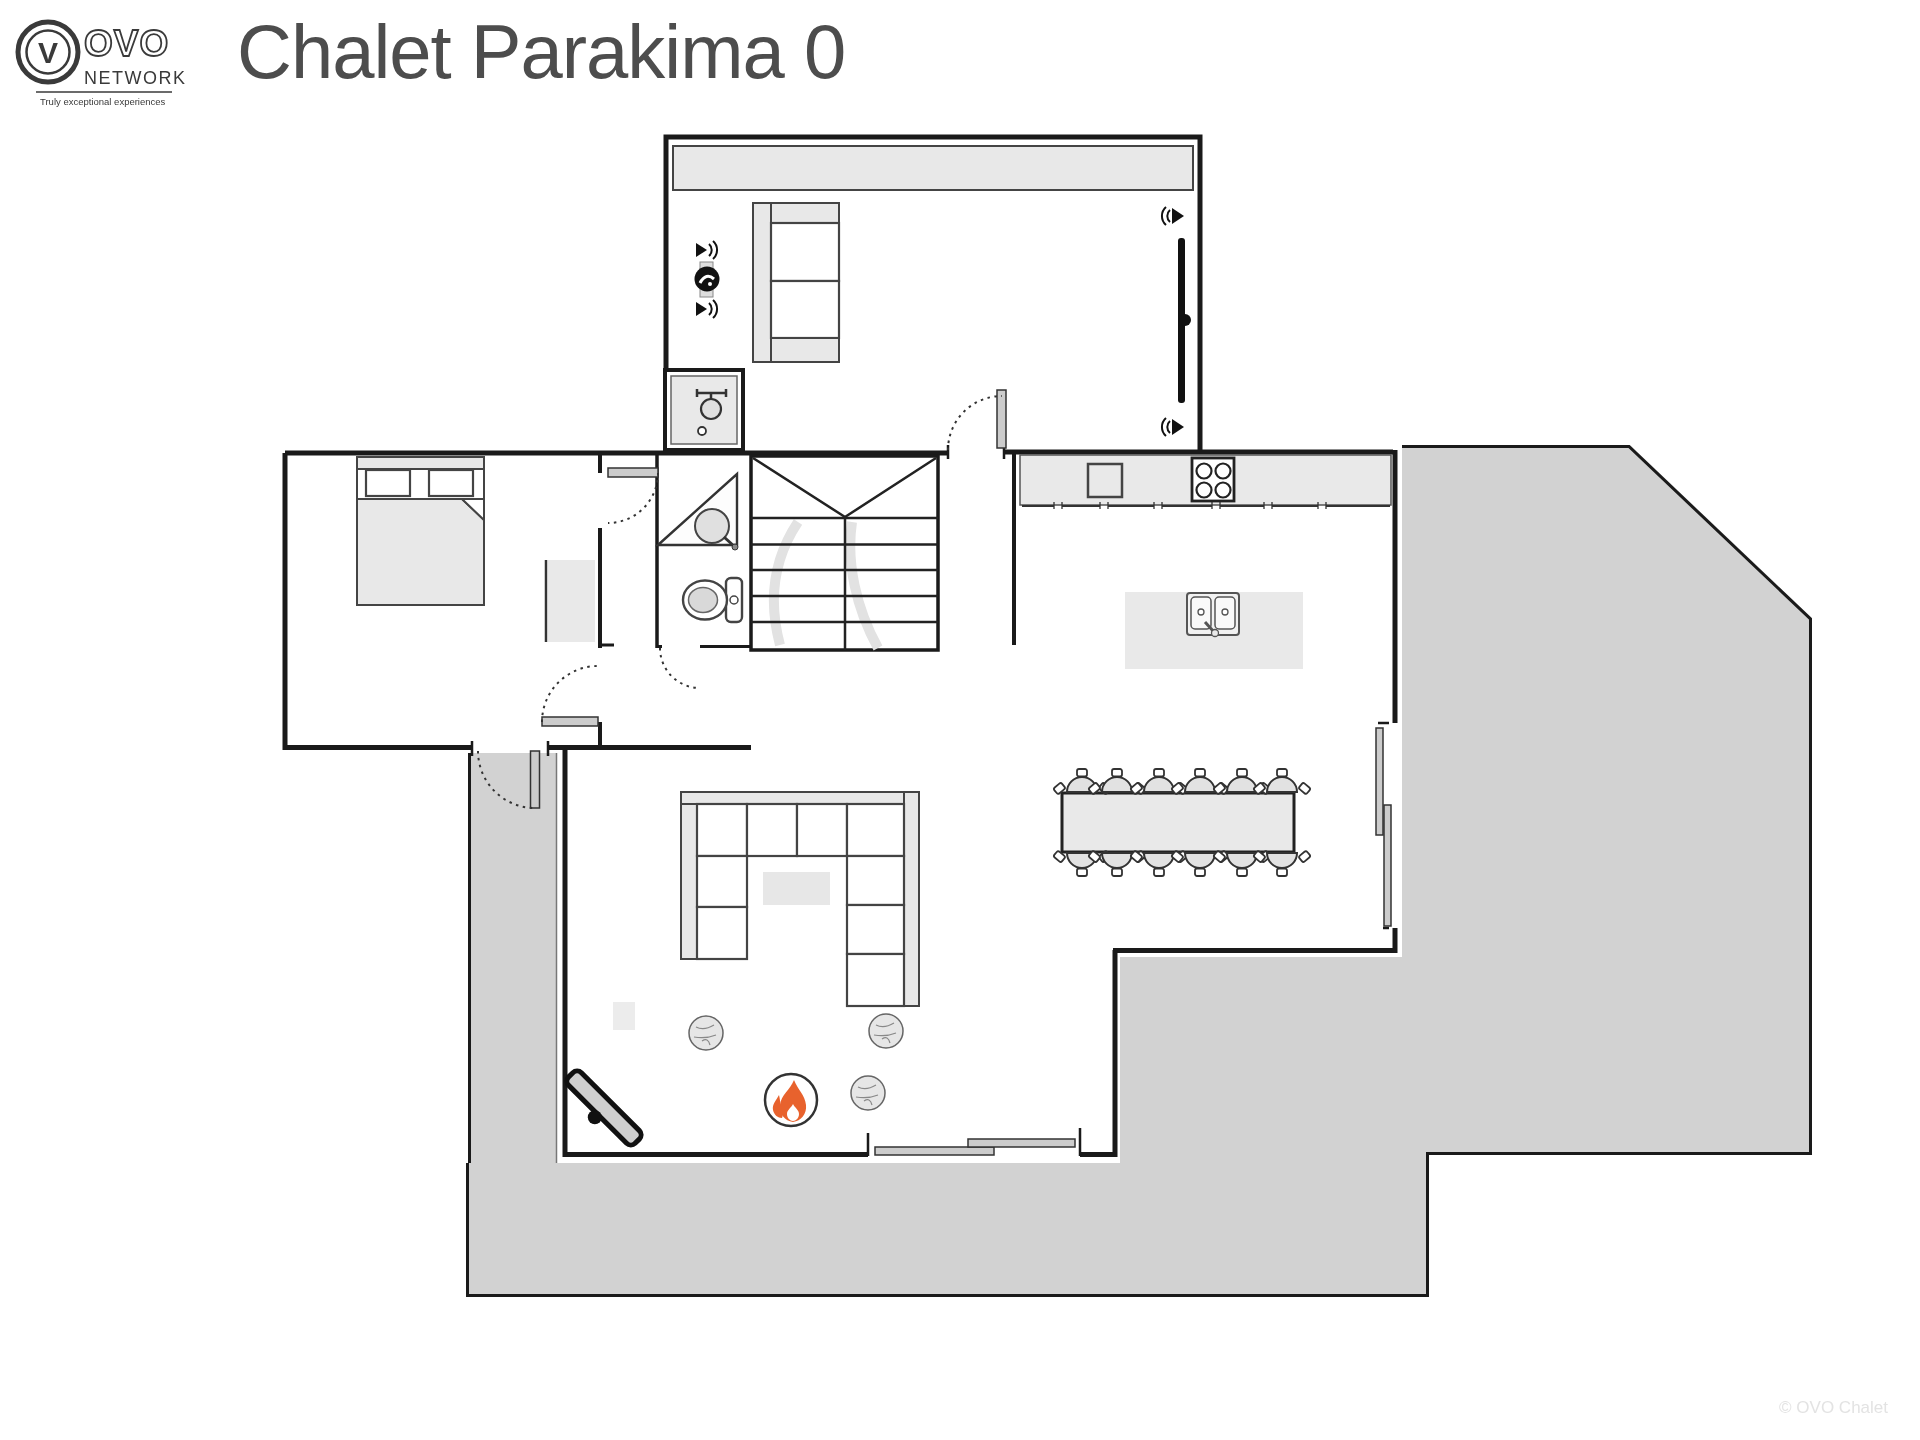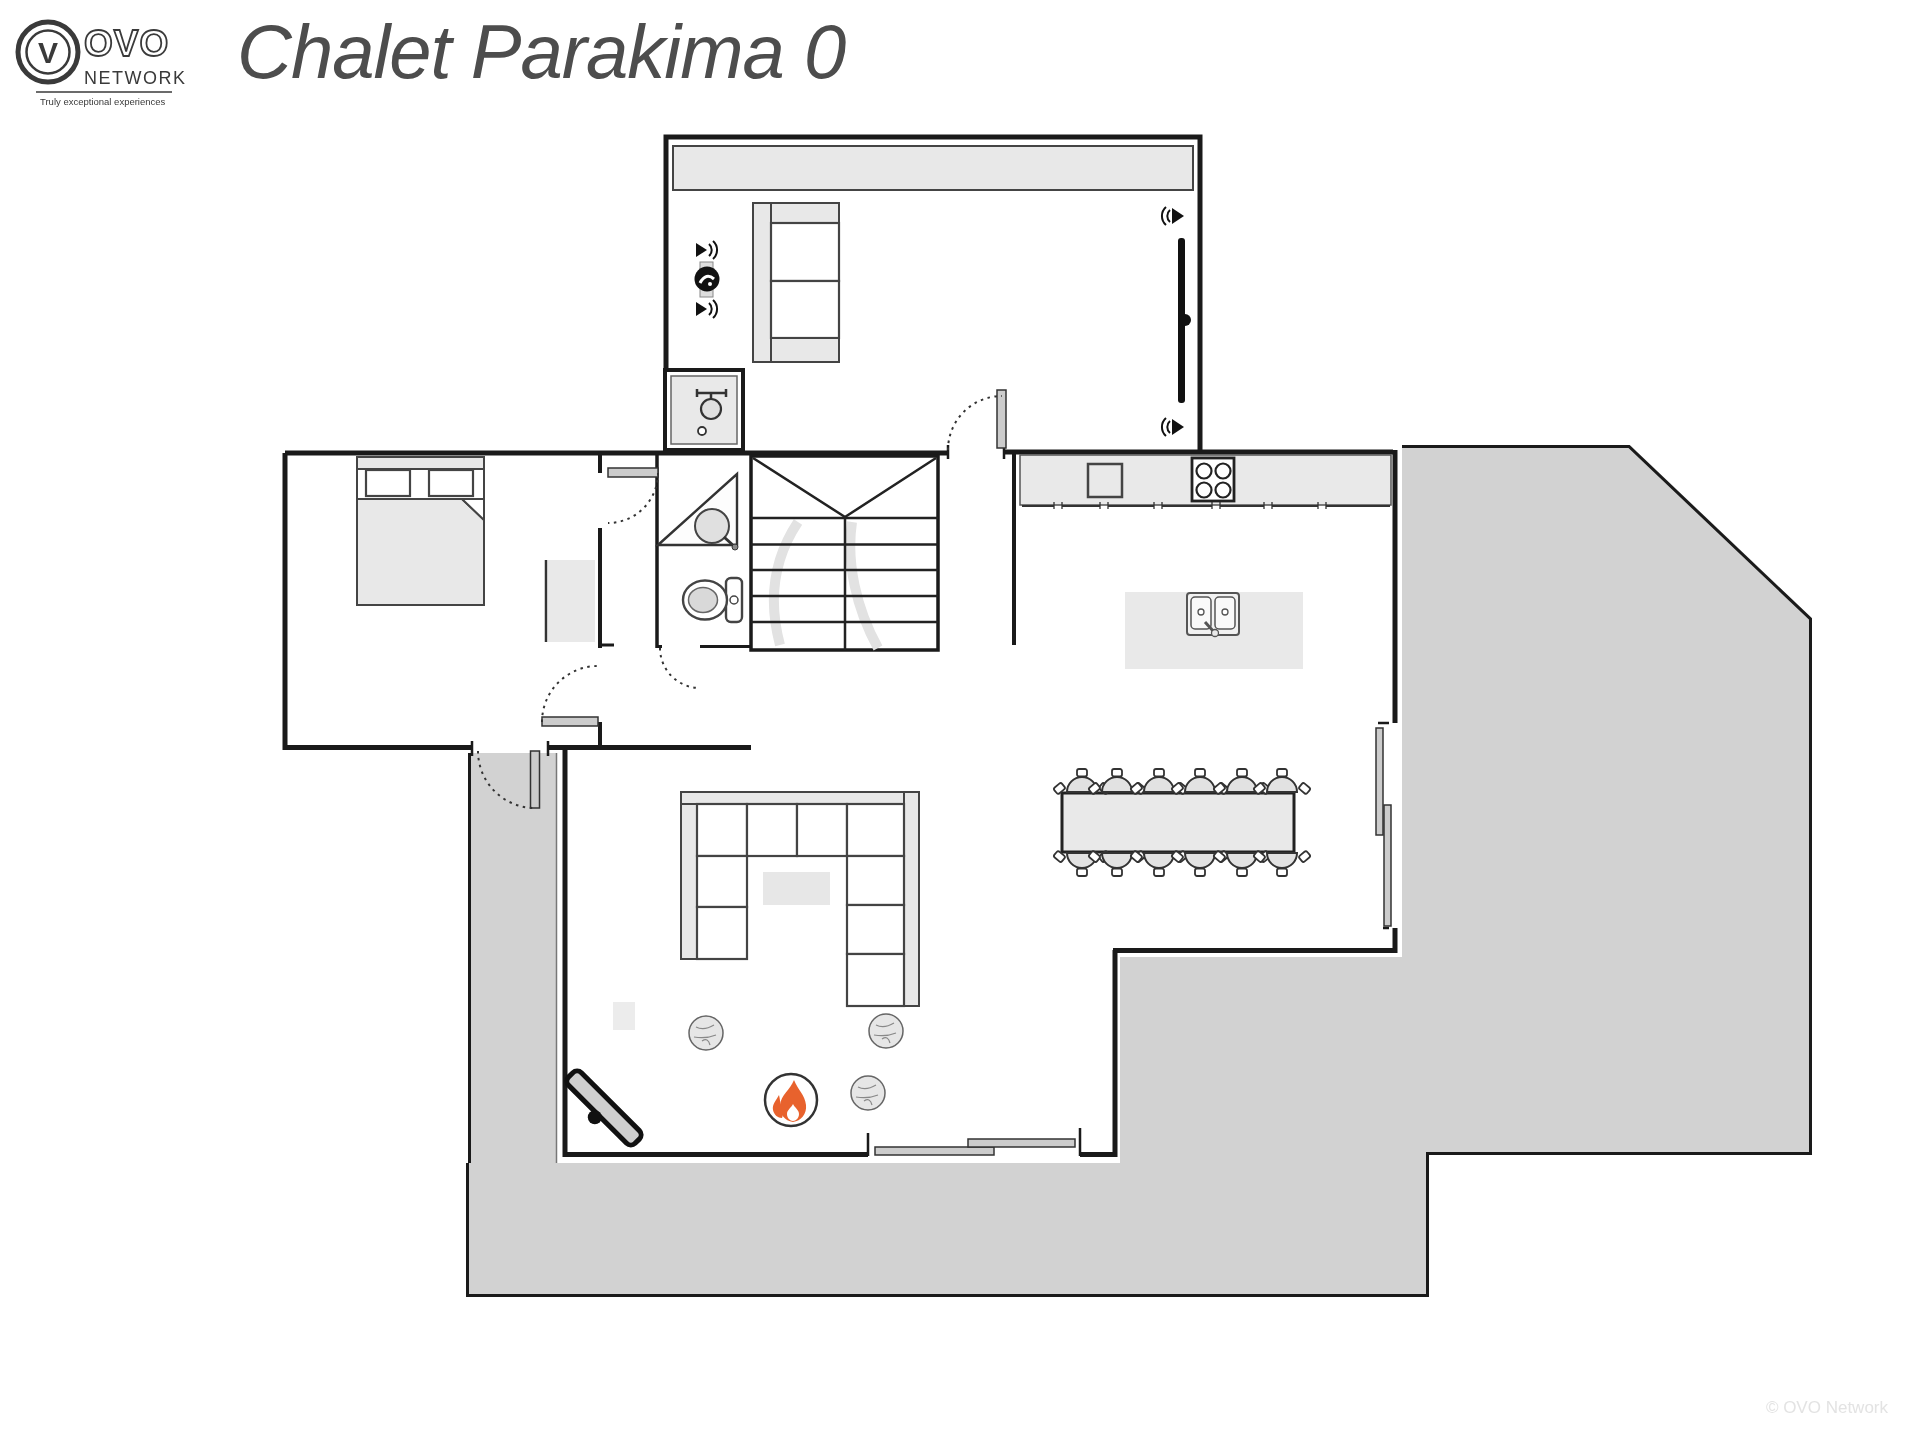--- a/index.html
+++ b/index.html
@@ -21,21 +21,21 @@
   .grayflat{fill:#e9e9e9;}
   .leaf{fill:var(--door-leaf);stroke:#333;stroke-width:1.5px;}
   .arc{fill:none;stroke:#333;stroke-width:2px;stroke-dasharray:2.5 4.5;}
   .tread{stroke:#222;stroke-width:2.5px;fill:none;}
   .ctr{stroke:#333;stroke-width:2px;fill:none;}
   .tick{stroke:#333;stroke-width:1.3px;fill:none;}
   .swoosh{stroke:#e2e2e2;stroke-width:10px;fill:none;}
   
   .header{position:absolute;left:0;top:0;width:1920px;height:110px;}
   .logo{position:absolute;left:14px;top:8px;width:180px;height:100px;}
-  .page-title{position:absolute;left:237px;top:14px;font-size:76px;line-height:1;letter-spacing:-1px;color:var(--title-text);font-weight:400;white-space:nowrap;font-style:italic;}
+  .page-title{position:absolute;left:237px;top:14px;font-size:76px;line-height:1;letter-spacing:-1px;color:var(--title-text);font-weight:400;white-space:nowrap;}
   .watermark{position:absolute;right:32px;bottom:22px;font-size:17px;color:var(--watermark-text);}
 </style>
 </head>
 <body>
 
 <svg id="plan-svg" width="1920" height="1440" viewBox="0 0 1920 1440">
   <defs>
     <g id="chair">
       <rect x="-20" y="-21" width="10" height="7.5" rx="2" transform="rotate(-40)" fill="#fff" stroke="#333" stroke-width="1.8"></rect>
       <rect x="-5" y="-23" width="10" height="7.5" rx="2" fill="#fff" stroke="#333" stroke-width="1.8"></rect>
@@ -252,13 +252,13 @@
     <circle cx="34" cy="44" r="21.5" fill="#fff" stroke="#3a3a3a" stroke-width="2.5"></circle>
     <text x="34" y="55" font-size="30" font-weight="bold" text-anchor="middle" fill="#3a3a3a" font-family="Liberation Sans, sans-serif">V</text>
     <text x="70" y="48" font-size="37" font-weight="bold" letter-spacing="1" fill="#ffffff" stroke="#3a3a3a" stroke-width="1.8" font-family="Liberation Sans, sans-serif">OVO</text>
     <text x="70" y="76" font-size="18" letter-spacing="1.5" fill="#3a3a3a" font-family="Liberation Sans, sans-serif">NETWORK</text>
     <line x1="22" y1="84" x2="158" y2="84" stroke="#3a3a3a" stroke-width="1.5"></line>
     <text x="26" y="97" font-size="9.5" fill="#3a3a3a" font-family="Liberation Sans, sans-serif">Truly exceptional experiences</text>
   </svg>
   <div class="page-title">Chalet Parakima 0</div>
 </div>
 
-<div class="watermark">© OVO Network</div>
+<div class="watermark">© OVO Chalet</div>
 
 </body></html>

